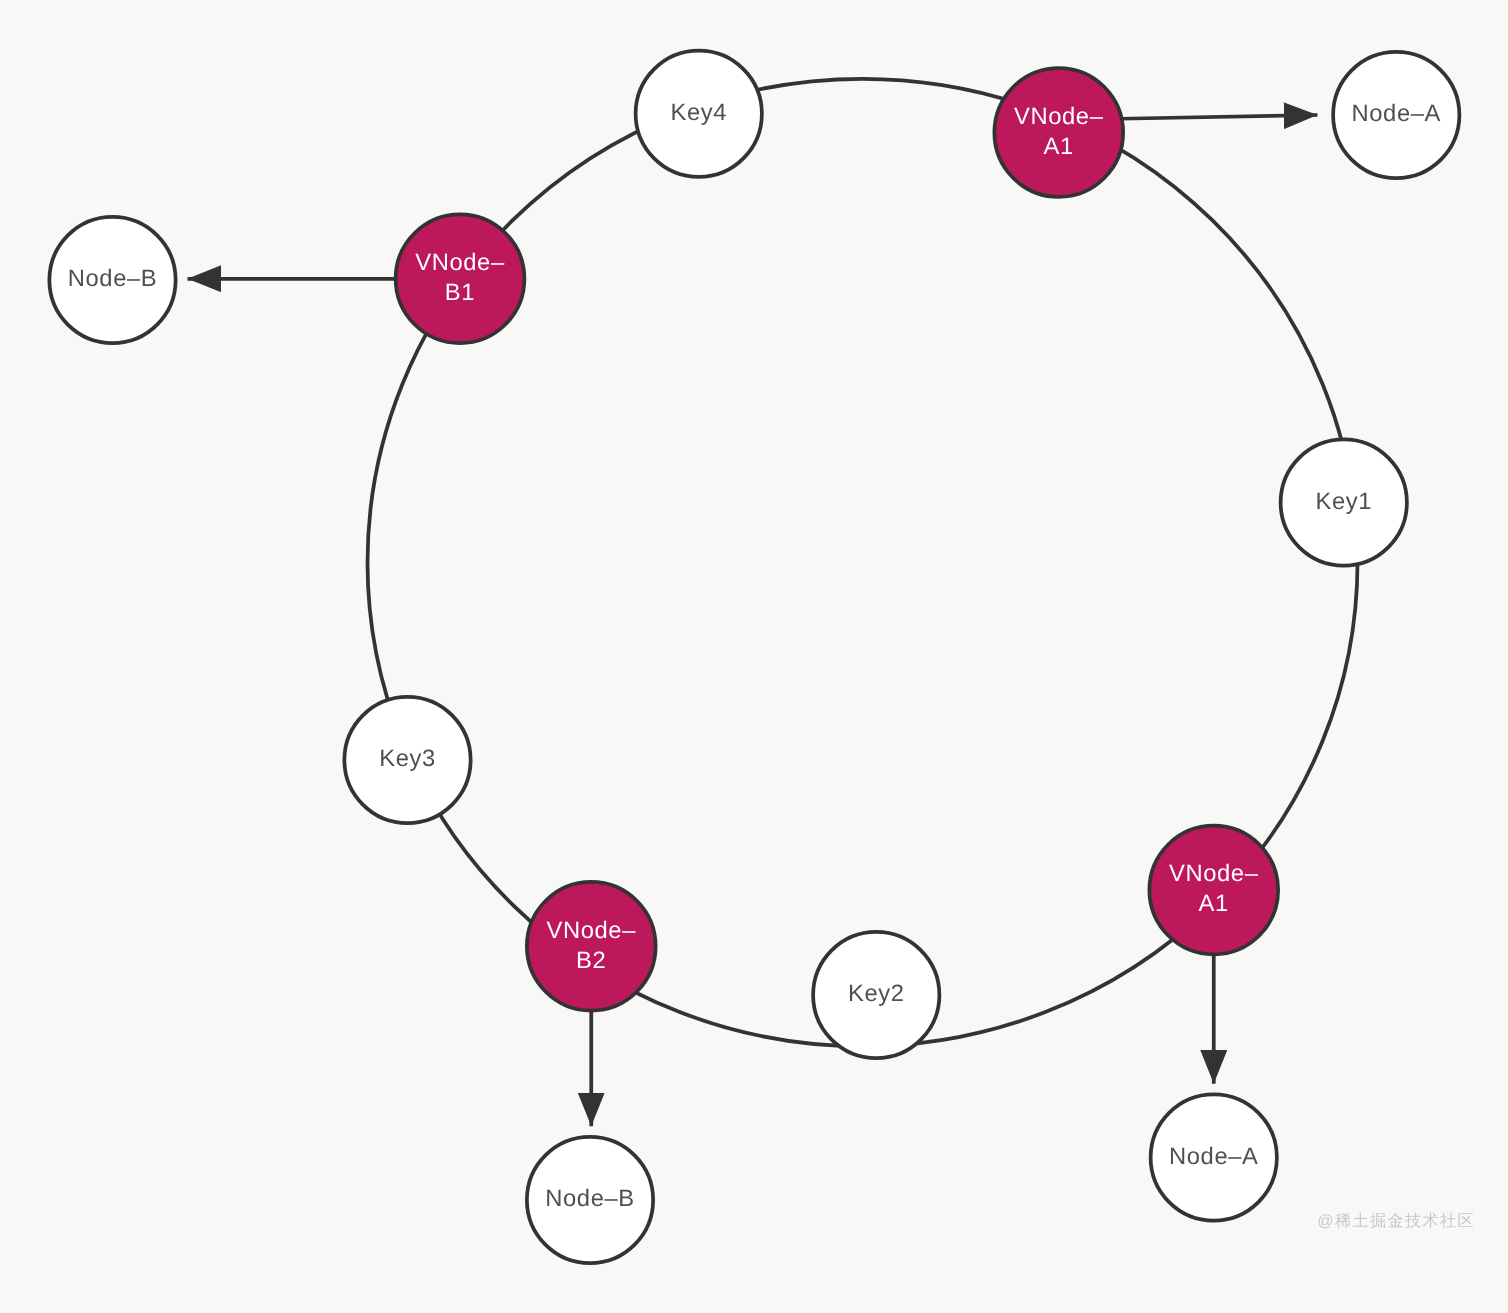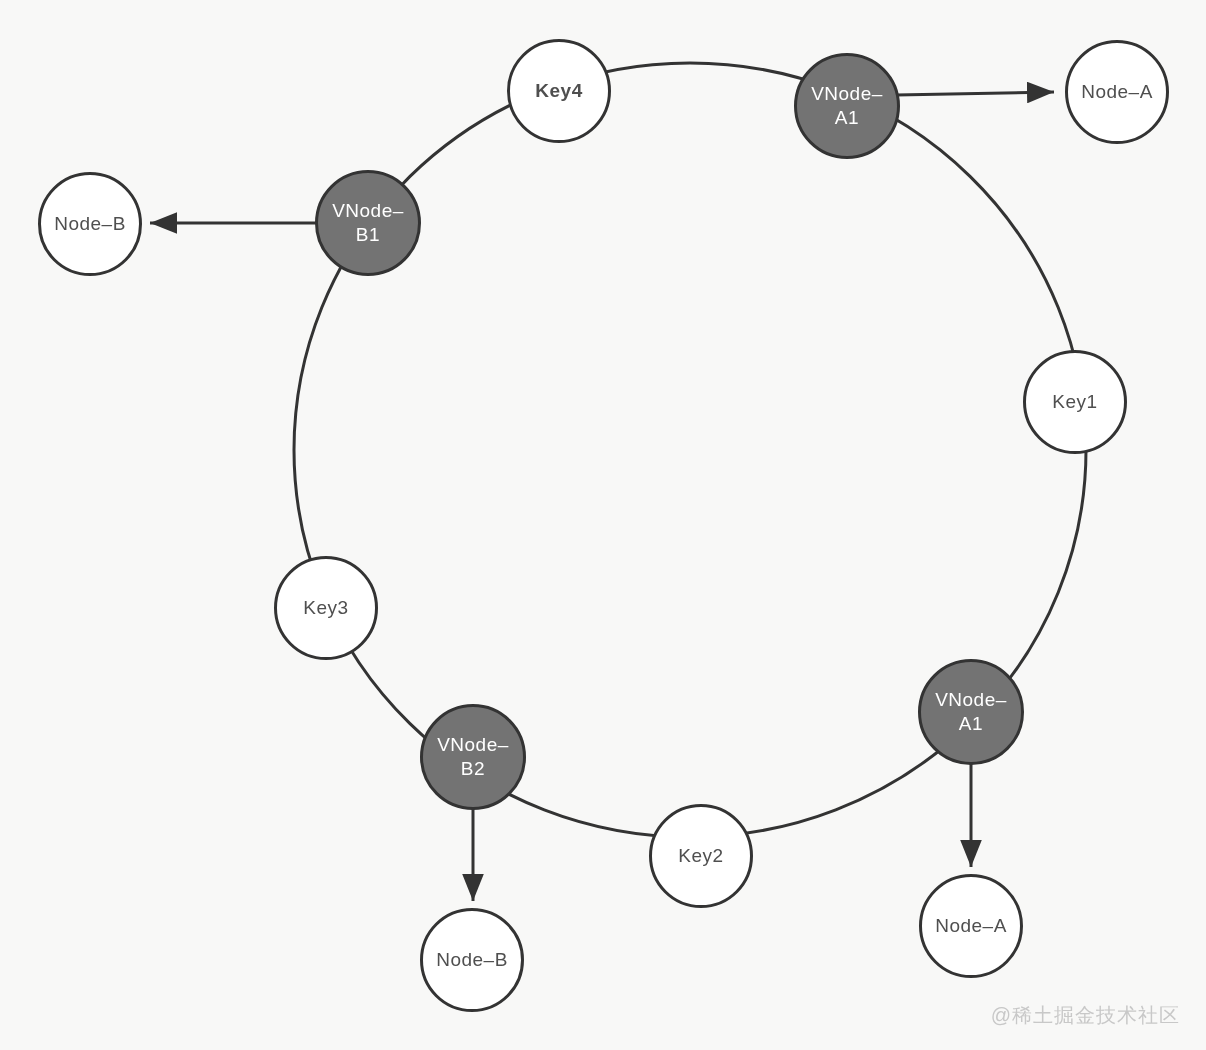--- a/index.html
+++ b/index.html
@@ -36,34 +36,34 @@
     justify-content: center;
     text-align: center;
   }
   .node.key, .node.physical {
     width: 104px; height: 104px;
     background: #FFFFFF;
     color: #4F4F4F;
   }
   .node.vnode {
     width: 106px; height: 106px;
-    background: #737373;
+    background: #be185d;
     color: #FFFFFF;
   }
   .node-label {
     white-space: pre-line;
     font-size: 19px;
     line-height: 1.28;
     letter-spacing: 0.5px;
   }
   .watermark {
     position: absolute;
     right: 26px;
-    top: 1002px;
-    font-size: 20px;
+    top: 968px;
+    font-size: 13px;
     color: #C8C8C8;
     letter-spacing: 1px;
   }
 </style>
 </head>
 <body>
 
 <div class="canvas">
 
   <svg class="layer" viewBox="0 0 1206 1050">
@@ -74,21 +74,21 @@
     </defs>
 
     <ellipse class="ring" cx="690" cy="450" rx="396" ry="387"></ellipse>
 
     <line class="edge" x1="896" y1="95" x2="1054" y2="92" marker-end="url(#arrow)"></line>
     <line class="edge" x1="316" y1="223" x2="150" y2="223" marker-end="url(#arrow)"></line>
     <line class="edge" x1="473" y1="809" x2="473" y2="901" marker-end="url(#arrow)"></line>
     <line class="edge" x1="971" y1="764" x2="971" y2="867" marker-end="url(#arrow)"></line>
   </svg>
 
-  <div class="node key" style="left:507px; top:39px;font-weight:bold;">
+  <div class="node key" style="left:507px; top:39px;">
     <span class="node-label">Key4</span>
   </div>
 
   <div class="node vnode" style="left:794px; top:53px;">
     <span class="node-label">VNode–
 A1</span>
   </div>
 
   <div class="node physical" style="left:1065px; top:40px;">
     <span class="node-label">Node–A</span>
@@ -109,21 +109,21 @@
 
   <div class="node key" style="left:274px; top:556px;">
     <span class="node-label">Key3</span>
   </div>
 
   <div class="node vnode" style="left:420px; top:704px;">
     <span class="node-label">VNode–
 B2</span>
   </div>
 
-  <div class="node key" style="left:649px; top:804px;">
+  <div class="node key" style="left:649px; top:744px;">
     <span class="node-label">Key2</span>
   </div>
 
   <div class="node vnode" style="left:918px; top:659px;">
     <span class="node-label">VNode–
 A1</span>
   </div>
 
   <div class="node physical" style="left:919px; top:874px;">
     <span class="node-label">Node–A</span>

